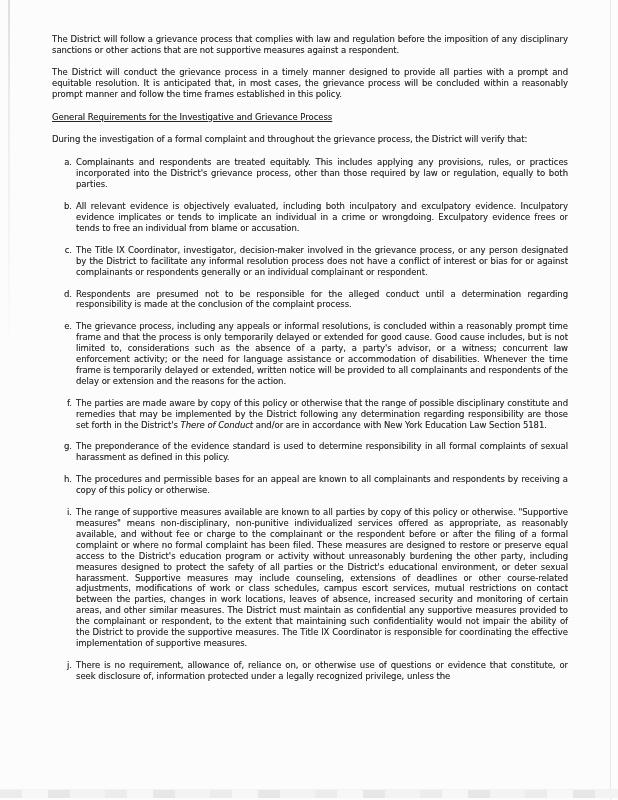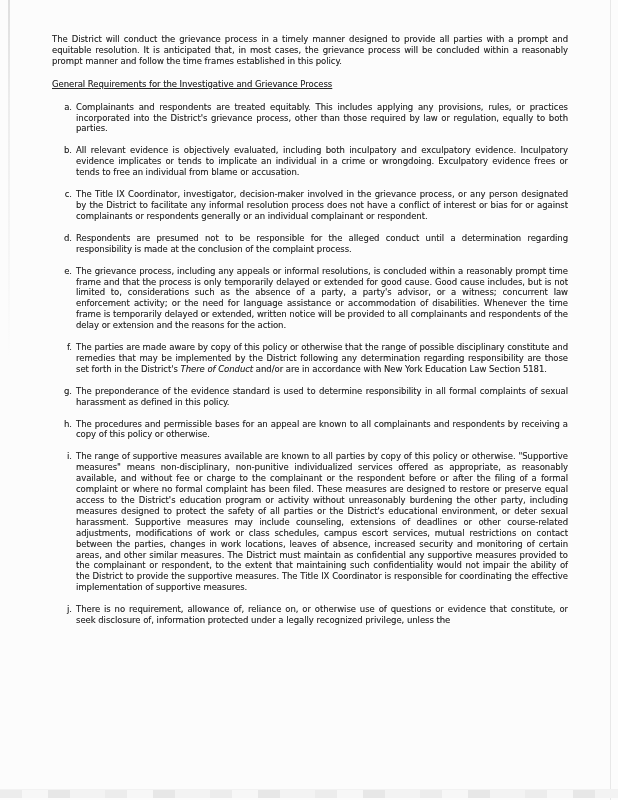--- a/index.html
+++ b/index.html
@@ -79,24 +79,26 @@
 <body>
 
 <div class="page">
   <div class="edge-left"></div>
   <div class="edge-right"></div>
   <div class="bottom-band"></div>
 
   <div class="content">
 
 
+    <p class="para">The District will follow a grievance process that complies with law and regulation before the imposition of any disciplinary sanctions or other actions that are not supportive measures against a respondent.</p>
     <p class="para">The District will conduct the grievance process in a timely manner designed to provide all parties with a prompt and equitable resolution. It is anticipated that, in most cases, the grievance process will be concluded within a reasonably prompt manner and follow the time frames established in this policy.</p>
 
     <div class="heading">General Requirements for the Investigative and Grievance Process</div>
 
+    <p class="intro">During the investigation of a formal complaint and throughout the grievance process, the District will verify that:</p>
 
     <div class="item">
       <span class="letter">a.</span>
       <span>Complainants and respondents are treated equitably. This includes applying any provisions, rules, or practices incorporated into the District's grievance process, other than those required by law or regulation, equally to both parties.</span>
     </div>
 
     <div class="item">
       <span class="letter">b.</span>
       <span>All relevant evidence is objectively evaluated, including both inculpatory and exculpatory evidence. Inculpatory evidence implicates or tends to implicate an individual in a crime or wrongdoing. Exculpatory evidence frees or tends to free an individual from blame or accusation.</span>
     </div>

